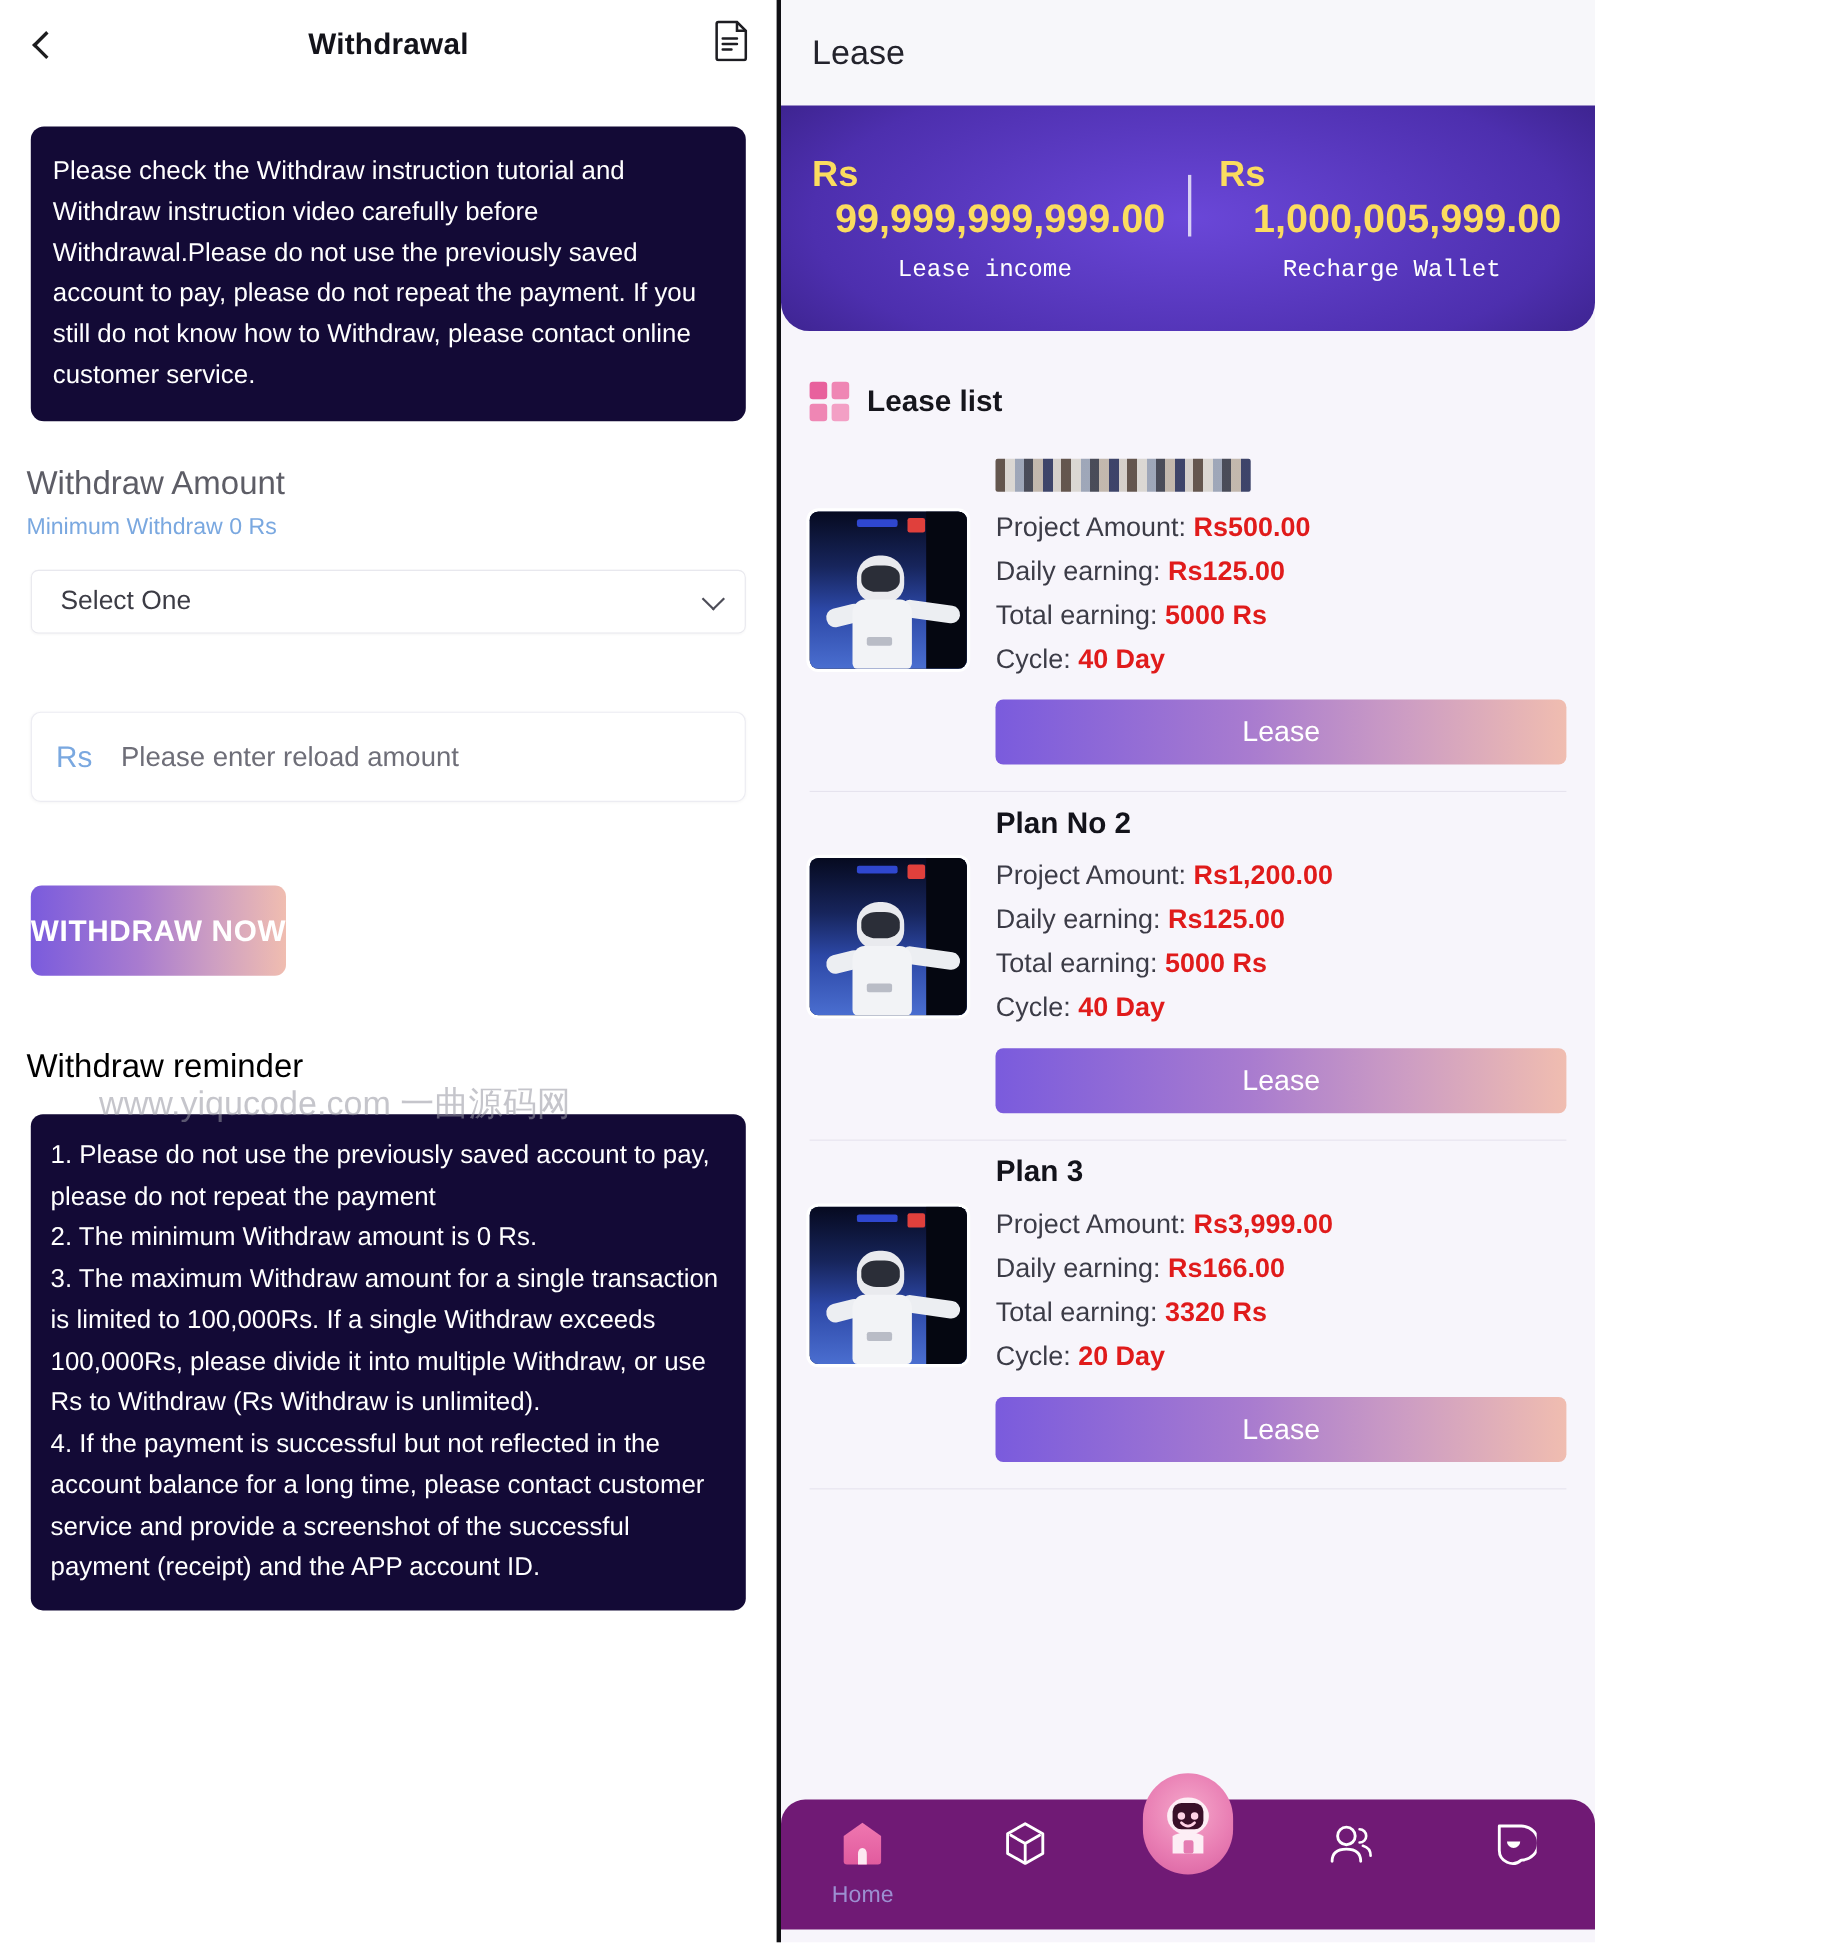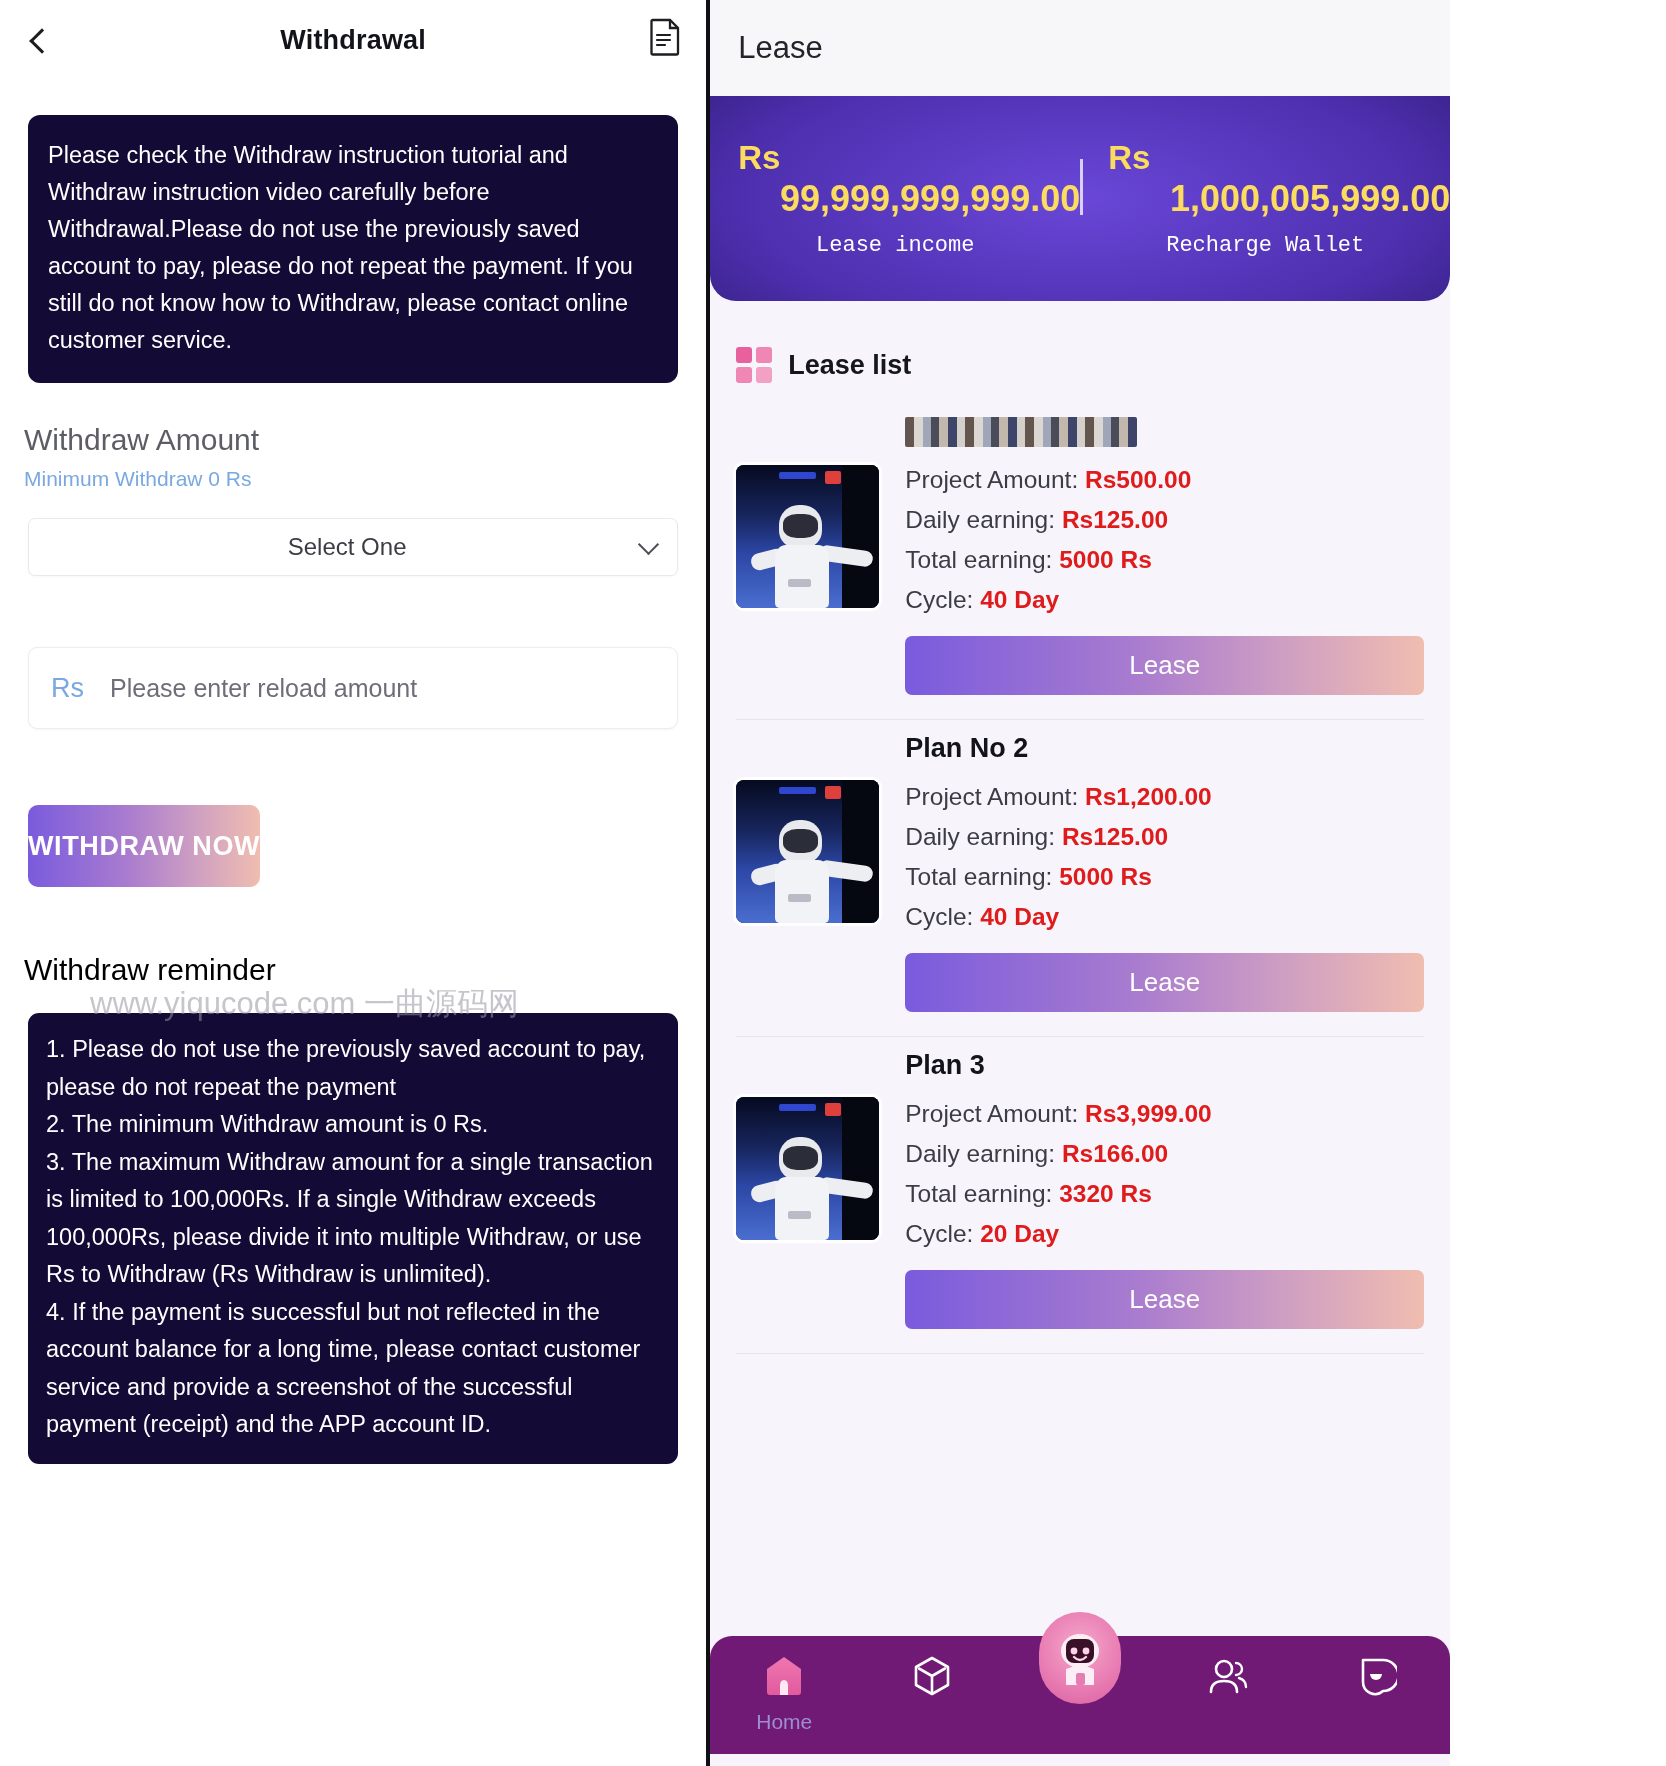--- a/index.html
+++ b/index.html
@@ -89,21 +89,20 @@
     margin: 27px 28px 0 28px;
     height: 58px;
     border: 1px solid #e8e8ee;
     border-radius: 7px;
     display: flex;
     align-items: center;
     padding: 0 18px 0 26px;
     background: #fff;
     box-shadow: 0 1px 2px rgba(0,0,0,0.03);
     cursor: pointer;
-    text-align: center;
   }
   .select-value {
     font-size: 24px;
     color: #3c3c45;
     flex: 1;
   }
   .chev-down {
     width: 20px; height: 20px;
     position: relative;
   }
@@ -242,21 +241,21 @@
     font-size: 33px;
     font-weight: bold;
     text-align: left;
     padding-left: 28px;
     line-height: 38px;
     color: #fbdc5f;
   }
   .bal-amt {
     font-size: 36px;
     font-weight: bold;
-    text-align: right;
+    text-align: center;
     padding-left: 28px;
     line-height: 44px;
     color: #fbdc5f;
     white-space: nowrap;
   }
   .bal-label {
     font-size: 22px;
     color: #ffffff;
     font-family: Liberation Mono, monospace;
     margin-top: 12px;

